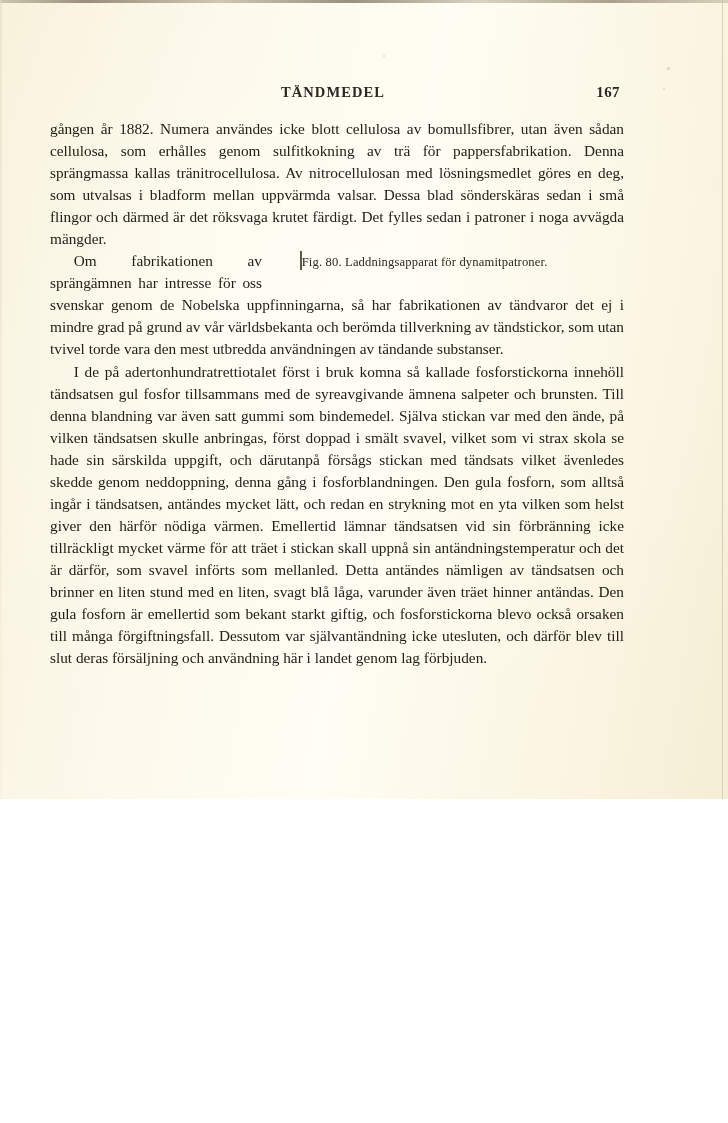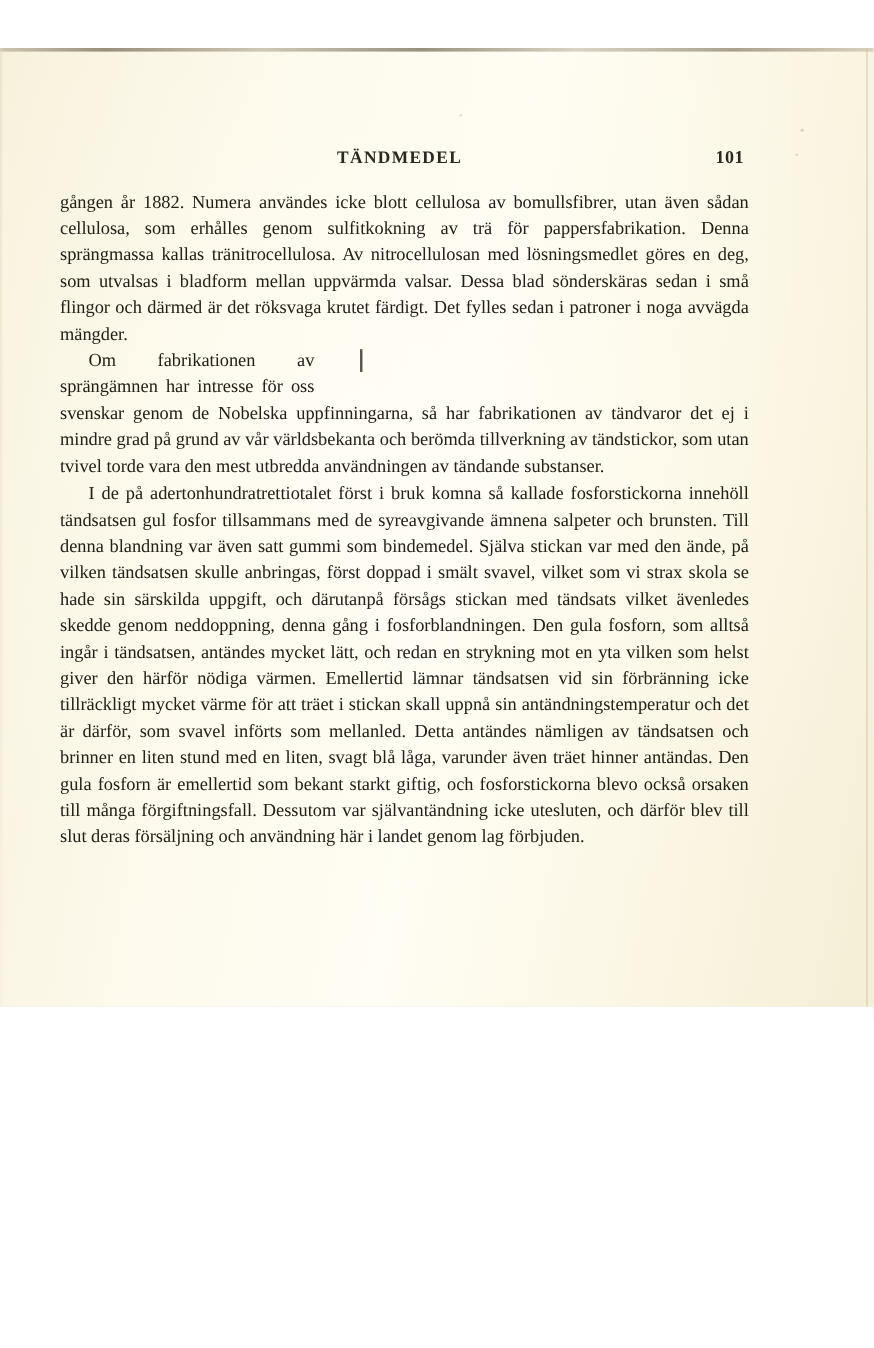--- a/index.html
+++ b/index.html
@@ -7,23 +7,22 @@
     padding: 0;
     background: #ffffff;
   }
   body {
     font-family: "Liberation Serif", "DejaVu Serif", serif;
   }
   .page {
     position: relative;
     width: 728px;
     height: 799px;
-    background: #e5e5e5;
+    background: #86efac;
     overflow: hidden;
-    margin-top: 40px;
   }
   
   .paper-tone {
     position: absolute;
     inset: 0;
     background:
       radial-gradient(ellipse 70% 55% at 42% 40%, rgba(255,253,245,0.85) 0%, rgba(255,252,240,0.25) 55%, rgba(250,243,220,0) 100%),
       linear-gradient(100deg, #f7f1da 0%, #fdf9ec 28%, #fffdf4 52%, #fbf6e3 78%, #f5eed6 100%);
     pointer-events: none;
   }
@@ -175,21 +174,21 @@
   <div class="speck" style="left:663px; top:88px; width:2px; height:2px;"></div>
   <div class="speck" style="left:383px; top:55px; width:2px; height:2px;"></div>
   <div class="speck" style="left:292px; top:1094px; width:3px; height:5px;"></div>
   <div class="speck" style="left:298px; top:1085px; width:2px; height:3px;"></div>
   <div class="speck" style="left:264px; top:1026px; width:2px; height:2px;"></div>
 
   <div class="content">
 
     <div class="runhead">
       <div class="runhead-title">TÄNDMEDEL</div>
-      <div class="runhead-folio">101</div>
+      <div class="runhead-folio">167</div>
     </div>
 
     <div class="body-col">
 
       <p class="para">gången år 1882.  Numera användes icke blott cellulosa av bomullsfibrer, utan även sådan cellulosa, som erhålles genom sulfitkokning av trä för pappersfabrikation.  Denna sprängmassa kallas tränitrocellulosa.  Av nitrocellulosan med lösningsmedlet göres en deg, som utvalsas i bladform mellan uppvärmda valsar.  Dessa blad sönderskäras sedan i små flingor och därmed är det röksvaga krutet färdigt. Det fylles sedan i patroner i noga avvägda mängder.</p>
 
       <p class="para indent">
         <span class="figure-float">
           <span class="figure-box">
             <span class="photo-bg"></span>
@@ -273,20 +272,21 @@
               <path d="M160 116 L222 140" stroke="#efeade" stroke-width="1.6" fill="none" opacity="0.85"></path>
               <ellipse cx="222" cy="108" rx="6" ry="32" fill="#4f4a3f"></ellipse>
               <path d="M168 106 L214 86" stroke="#f2eee2" stroke-width="1" fill="none" opacity="0.5"></path>
 
               <path d="M176 102 L214 84 L214 96 L176 108 Z" fill="#9a9486" opacity="0.35"></path>
 
               <ellipse cx="160" cy="142" rx="140" ry="8" fill="#3a362d" opacity="0.20"></ellipse>
             </svg>
             <span class="photo-grain"></span>
           </span>
+          <span class="figcaption">Fig. 80.  Laddningsapparat för dynamitpatroner.</span>
         </span>
         <span>Om fabrikationen av sprängämnen har intresse för oss svenskar genom de Nobelska uppfinningarna, så har fabrikationen av tändvaror det ej i mindre grad på grund av vår världsbekanta och berömda tillverkning av tändstickor, som utan tvivel torde vara den mest utbredda användningen av tändande substanser.</span>
         <span></span>
       </p>
 
       <p class="para indent">I de på adertonhundratrettiotalet först i bruk komna så kallade fosforstickorna innehöll tändsatsen gul fosfor tillsammans med de syreavgivande ämnena salpeter och brunsten.  Till denna blandning var även satt gummi som bindemedel.  Själva stickan var med den ände, på vilken tändsatsen skulle anbringas, först doppad i smält svavel, vilket som vi strax skola se hade sin särskilda uppgift, och därutanpå försågs stickan med tändsats vilket ävenledes skedde genom neddoppning, denna gång i fosforblandningen.  Den gula fosforn, som alltså ingår i tändsatsen, antändes mycket lätt, och redan en strykning mot en yta vilken som helst giver den härför nödiga värmen.  Emellertid lämnar tändsatsen vid sin förbränning icke tillräckligt mycket värme för att träet i stickan skall uppnå sin antändningstemperatur och det är därför, som svavel införts som mellanled.  Detta antändes nämligen av tändsatsen och brinner en liten stund med en liten, svagt blå låga, varunder även träet hinner antändas.  Den gula fosforn är emellertid som bekant starkt giftig, och fosforstickorna blevo också orsaken till många förgiftningsfall.  Dessutom var självantändning icke utesluten, och därför blev till slut deras försäljning och användning här i landet genom lag förbjuden.</p>
 
       <div class="clear"></div>
     </div>
   </div>

